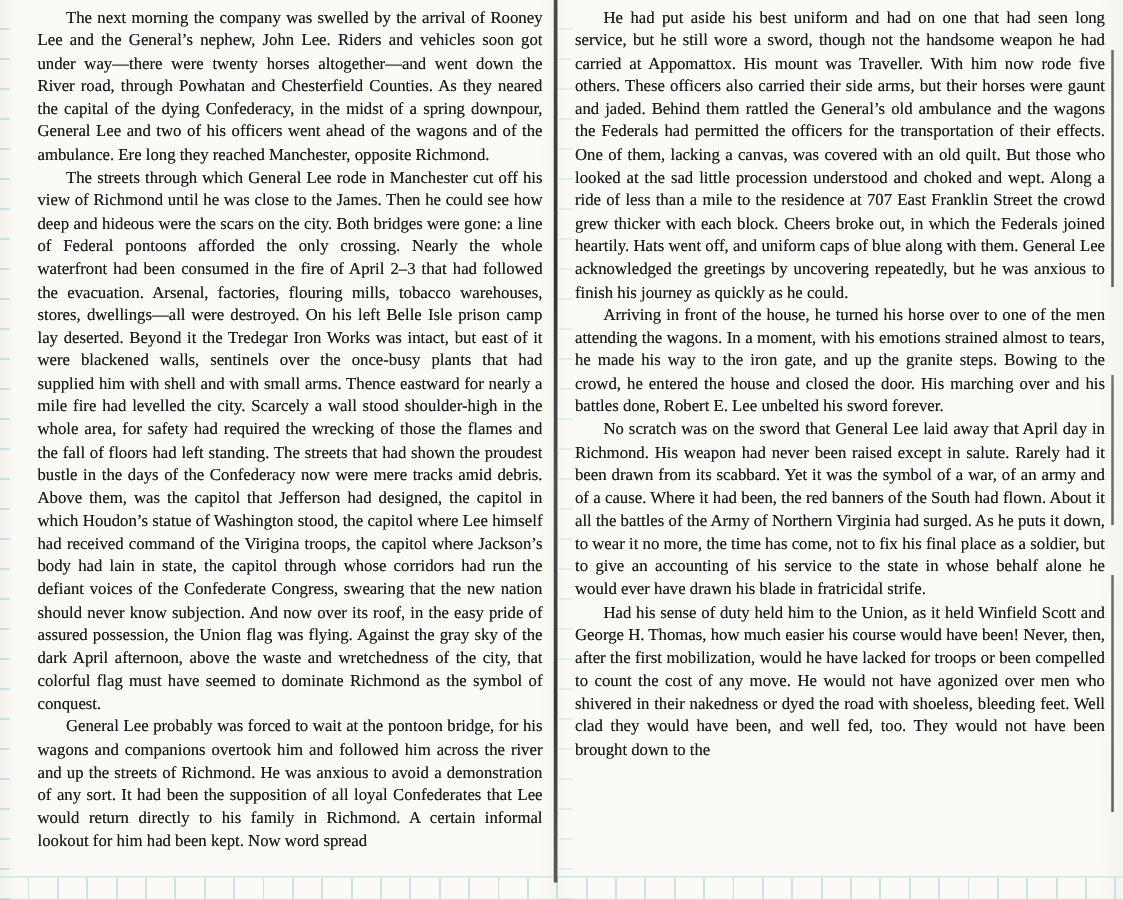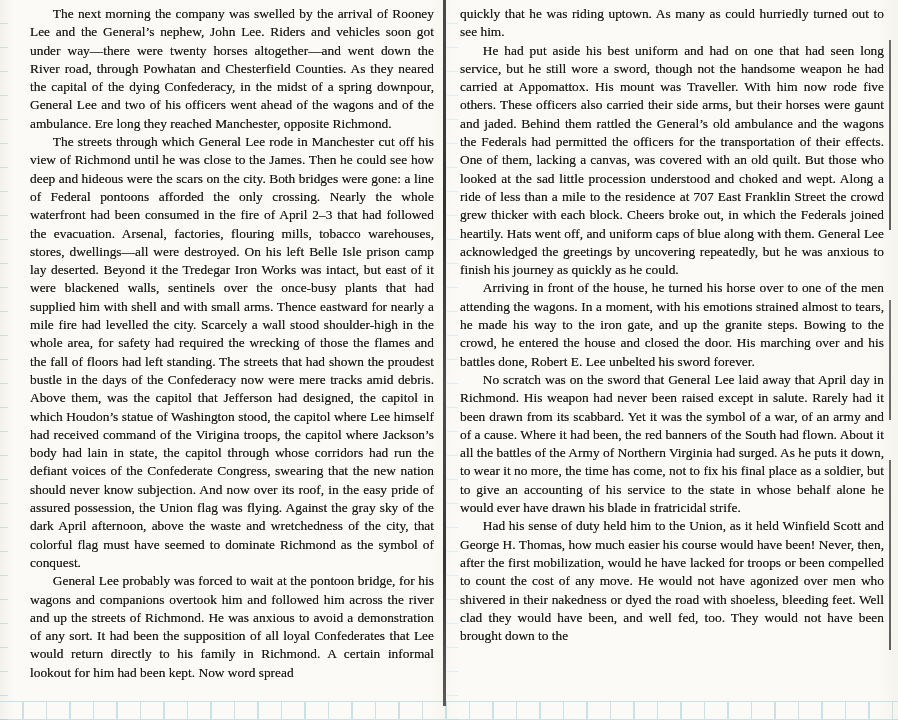--- a/index.html
+++ b/index.html
@@ -92,20 +92,19 @@
   <div class="gutter-line"></div>
   <div class="edge-line"></div>
 
   <div class="col col-left">
     <p>The next morning the company was swelled by the arrival of Rooney Lee and the General’s nephew, John Lee. Riders and vehicles soon got under way—there were twenty horses altogether—and went down the River road, through Powhatan and Chesterfield Counties. As they neared the capital of the dying Confederacy, in the midst of a spring downpour, General Lee and two of his officers went ahead of the wagons and of the ambulance. Ere long they reached Manchester, opposite Richmond.</p>
     <p>The streets through which General Lee rode in Manchester cut off his view of Richmond until he was close to the James. Then he could see how deep and hideous were the scars on the city. Both bridges were gone: a line of Federal pontoons afforded the only crossing. Nearly the whole waterfront had been consumed in the fire of April 2–3 that had followed the evacuation. Arsenal, factories, flouring mills, tobacco warehouses, stores, dwellings—all were destroyed. On his left Belle Isle prison camp lay deserted. Beyond it the Tredegar Iron Works was intact, but east of it were blackened walls, sentinels over the once-busy plants that had supplied him with shell and with small arms. Thence eastward for nearly a mile fire had levelled the city. Scarcely a wall stood shoulder-high in the whole area, for safety had required the wrecking of those the flames and the fall of floors had left standing. The streets that had shown the proudest bustle in the days of the Confederacy now were mere tracks amid debris. Above them, was the capitol that Jefferson had designed, the capitol in which Houdon’s statue of Washington stood, the capitol where Lee himself had received command of the Virigina troops, the capitol where Jackson’s body had lain in state, the capitol through whose corridors had run the defiant voices of the Confederate Congress, swearing that the new nation should never know subjection. And now over its roof, in the easy pride of assured possession, the Union flag was flying. Against the gray sky of the dark April afternoon, above the waste and wretchedness of the city, that colorful flag must have seemed to dominate Richmond as the symbol of conquest.</p>
     <p>General Lee probably was forced to wait at the pontoon bridge, for his wagons and companions overtook him and followed him across the river and up the streets of Richmond. He was anxious to avoid a demonstration of any sort. It had been the supposition of all loyal Confederates that Lee would return directly to his family in Richmond. A certain informal lookout for him had been kept. Now word spread</p>
   </div>
 
   <div class="col col-right">
-    <p class="no-indent">quickly that he was riding uptown. As many as could hurriedly turned out to see him.</p>
     <p>He had put aside his best uniform and had on one that had seen long service, but he still wore a sword, though not the handsome weapon he had carried at Appomattox. His mount was Traveller. With him now rode five others. These officers also carried their side arms, but their horses were gaunt and jaded. Behind them rattled the General’s old ambulance and the wagons the Federals had permitted the officers for the transportation of their effects. One of them, lacking a canvas, was covered with an old quilt. But those who looked at the sad little procession understood and choked and wept. Along a ride of less than a mile to the residence at 707 East Franklin Street the crowd grew thicker with each block. Cheers broke out, in which the Federals joined heartily. Hats went off, and uniform caps of blue along with them. General Lee acknowledged the greetings by uncovering repeatedly, but he was anxious to finish his journey as quickly as he could.</p>
     <p>Arriving in front of the house, he turned his horse over to one of the men attending the wagons. In a moment, with his emotions strained almost to tears, he made his way to the iron gate, and up the granite steps. Bowing to the crowd, he entered the house and closed the door. His marching over and his battles done, Robert E. Lee unbelted his sword forever.</p>
     <p>No scratch was on the sword that General Lee laid away that April day in Richmond. His weapon had never been raised except in salute. Rarely had it been drawn from its scabbard. Yet it was the symbol of a war, of an army and of a cause. Where it had been, the red banners of the South had flown. About it all the battles of the Army of Northern Virginia had surged. As he puts it down, to wear it no more, the time has come, not to fix his final place as a soldier, but to give an accounting of his service to the state in whose behalf alone he would ever have drawn his blade in fratricidal strife.</p>
     <p>Had his sense of duty held him to the Union, as it held Winfield Scott and George H. Thomas, how much easier his course would have been! Never, then, after the first mobilization, would he have lacked for troops or been compelled to count the cost of any move. He would not have agonized over men who shivered in their nakedness or dyed the road with shoeless, bleeding feet. Well clad they would have been, and well fed, too. They would not have been brought down to the</p>
   </div>
 
 </div>
 
 </body></html>

